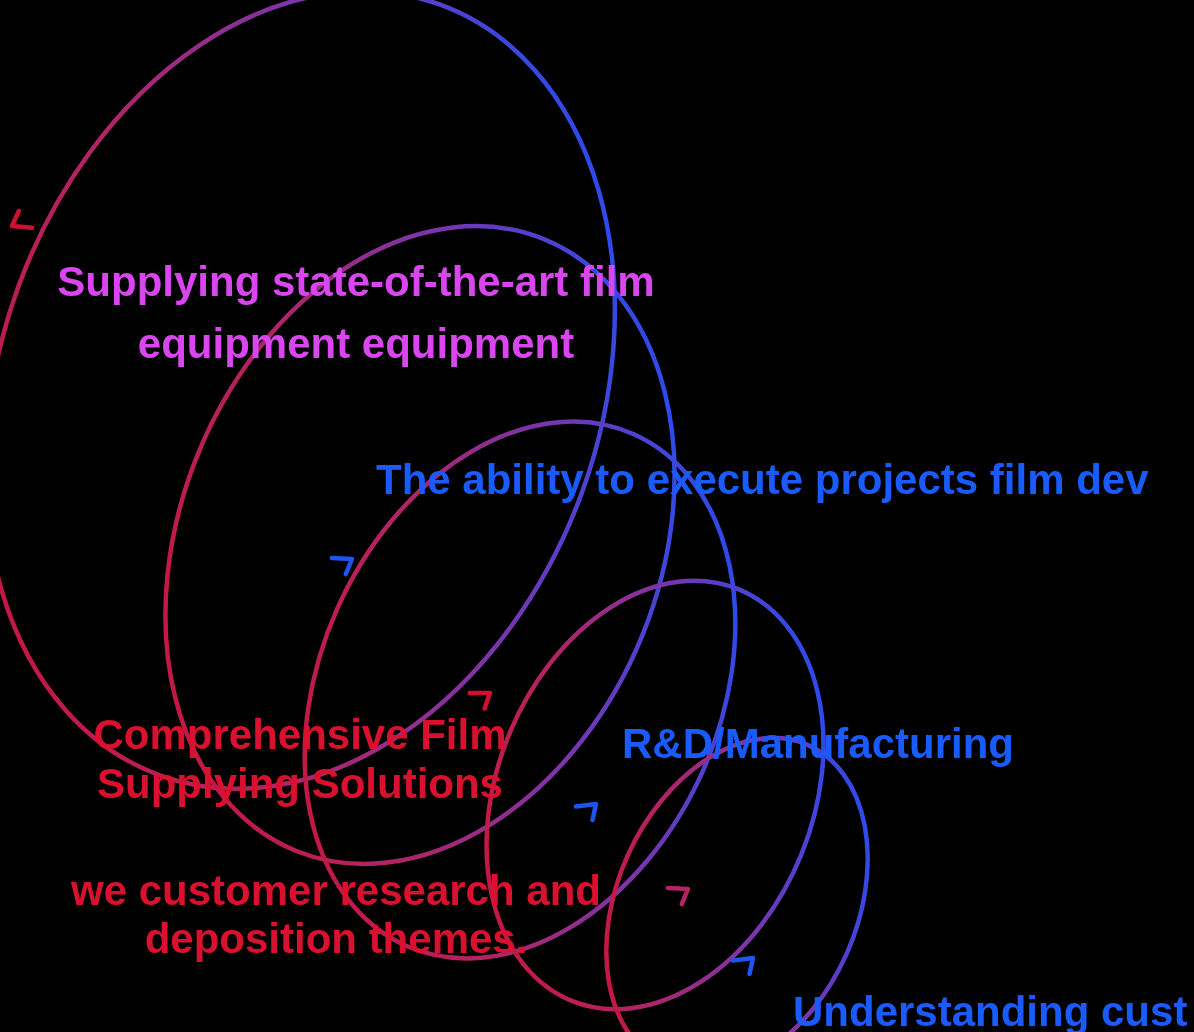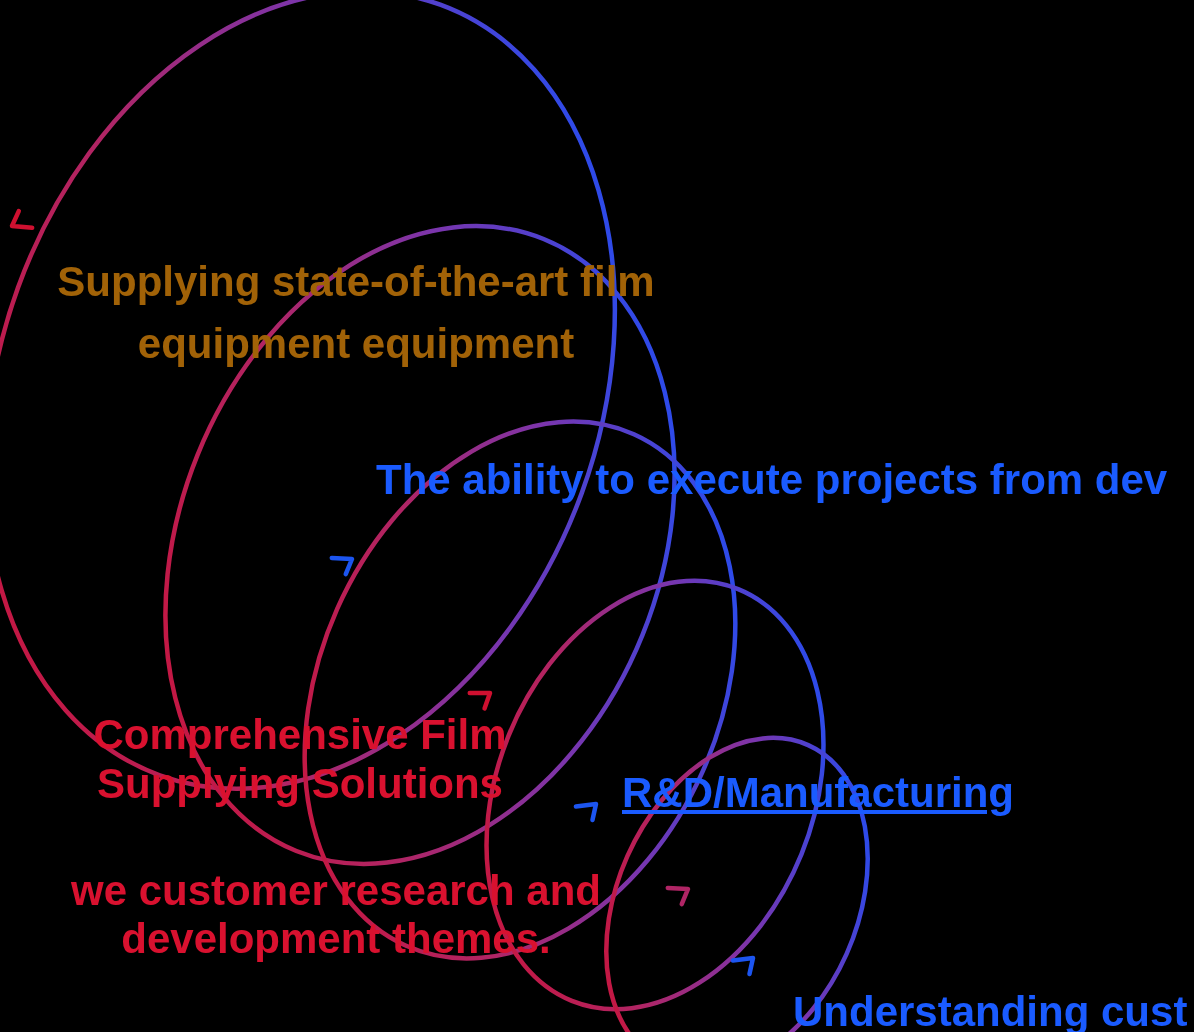--- a/index.html
+++ b/index.html
@@ -25,21 +25,21 @@
     z-index: 1;
     font-weight: 700;
     font-size: 42px;
     letter-spacing: 0px;
     white-space: nowrap;
   }
   .label.center { text-align: center; white-space: normal; }
   .lbl-supplying     { left: 31px;  top: 251px; width: 650px; line-height: 62px; }
   .lbl-execute       { left: 376px; top: 453px; line-height: 53px; }
   .lbl-comprehensive { left: 60px;  top: 710px; width: 480px; line-height: 49px; }
-  .lbl-rnd           { left: 622px; top: 766px; line-height: 53px; text-decoration: underline; }
+  .lbl-rnd           { left: 622px; top: 717px; line-height: 53px; }
   .lbl-identify      { left: 6px;   top: 867px; width: 660px; line-height: 48px; }
   .lbl-understanding { left: 793px; top: 985px; line-height: 53px; }
 </style>
 </head>
 <body>
 
 <div id="stage">
 
   <svg id="curves" width="1194" height="1032" viewBox="0 0 1194 1032">
     <defs>
@@ -59,40 +59,40 @@
     <ellipse cx="737" cy="905" rx="120" ry="175" transform="rotate(24 737 905)" fill="none" stroke="url(#loopGradient)" stroke-width="4.5"></ellipse>
 
     <path d="M -17 -11 L 0 0 L -13 10" fill="none" stroke="#cf1030" stroke-width="4.5" stroke-linecap="round" stroke-linejoin="round" transform="translate(12 226) rotate(152)"></path>
     <path d="M -17 -11 L 0 0 L -13 10" fill="none" stroke="#1c55f0" stroke-width="4.5" stroke-linecap="round" stroke-linejoin="round" transform="translate(352 559) rotate(-30)"></path>
     <path d="M -17 -11 L 0 0 L -13 10" fill="none" stroke="#cf1030" stroke-width="4.5" stroke-linecap="round" stroke-linejoin="round" transform="translate(490 693) rotate(-33)"></path>
     <path d="M -17 -11 L 0 0 L -13 10" fill="none" stroke="#1c55f0" stroke-width="4.5" stroke-linecap="round" stroke-linejoin="round" transform="translate(596 804) rotate(-40)"></path>
     <path d="M -17 -11 L 0 0 L -13 10" fill="none" stroke="#b02565" stroke-width="4.5" stroke-linecap="round" stroke-linejoin="round" transform="translate(688 889) rotate(-30)"></path>
     <path d="M -17 -11 L 0 0 L -13 10" fill="none" stroke="#1c55f0" stroke-width="4.5" stroke-linecap="round" stroke-linejoin="round" transform="translate(753 958) rotate(-40)"></path>
   </svg>
 
-  <div class="label center lbl-supplying" style="color: #a16207;">
+  <div class="label center lbl-supplying" style="color: #d946ef;">
     <div>Supplying state-of-the-art film</div>
     <div>equipment equipment</div>
   </div>
 
   <div class="label lbl-execute" style="color: rgb(26, 91, 255);">
-    <div>The ability to execute projects from dev</div>
+    <div>The ability to execute projects film dev</div>
   </div>
 
   <div class="label center lbl-comprehensive" style="color: rgb(217, 17, 47);">
     <div>Comprehensive Film</div>
     <div>Supplying Solutions</div>
   </div>
 
   <div class="label lbl-rnd" style="color: rgb(26, 91, 255);">
     <div>R&amp;D/Manufacturing</div>
   </div>
 
   <div class="label center lbl-identify" style="color: rgb(217, 17, 47);">
     <div>we customer research and</div>
-    <div>development themes.</div>
+    <div>deposition themes.</div>
   </div>
 
   <div class="label lbl-understanding" style="color: rgb(26, 91, 255);">
     <div>Understanding cust</div>
   </div>
 
 </div>
 
 </body></html>

